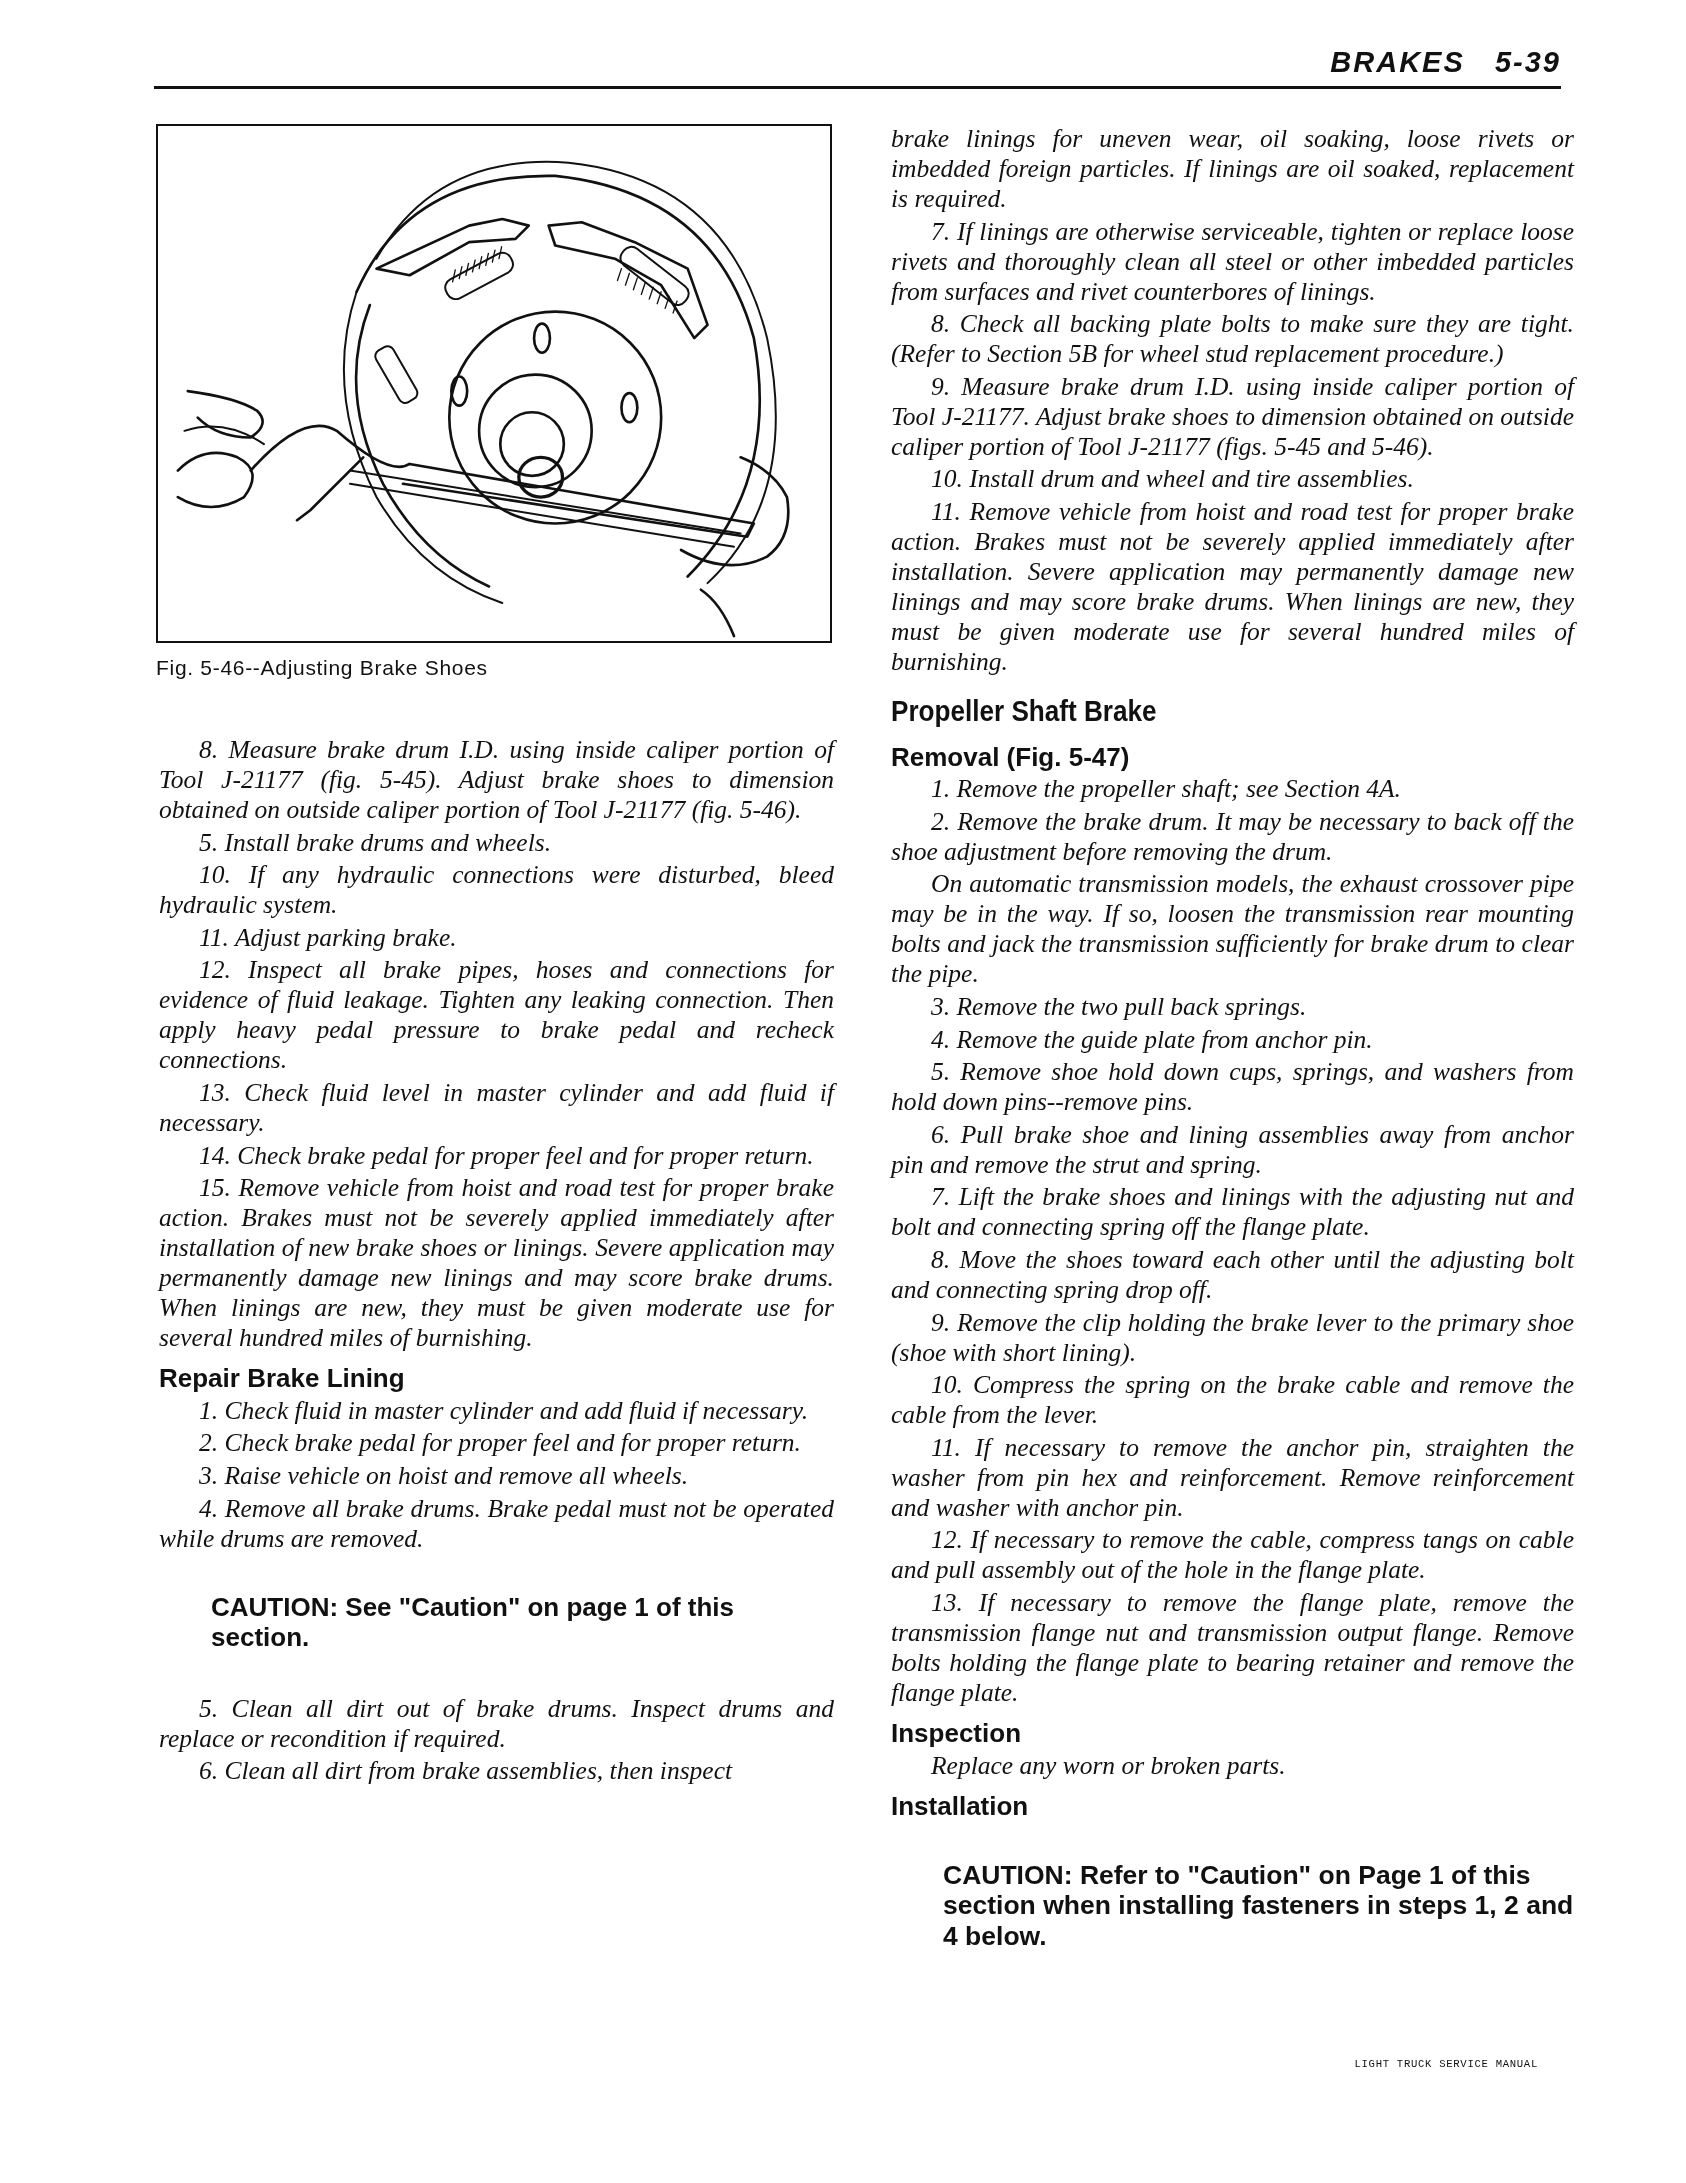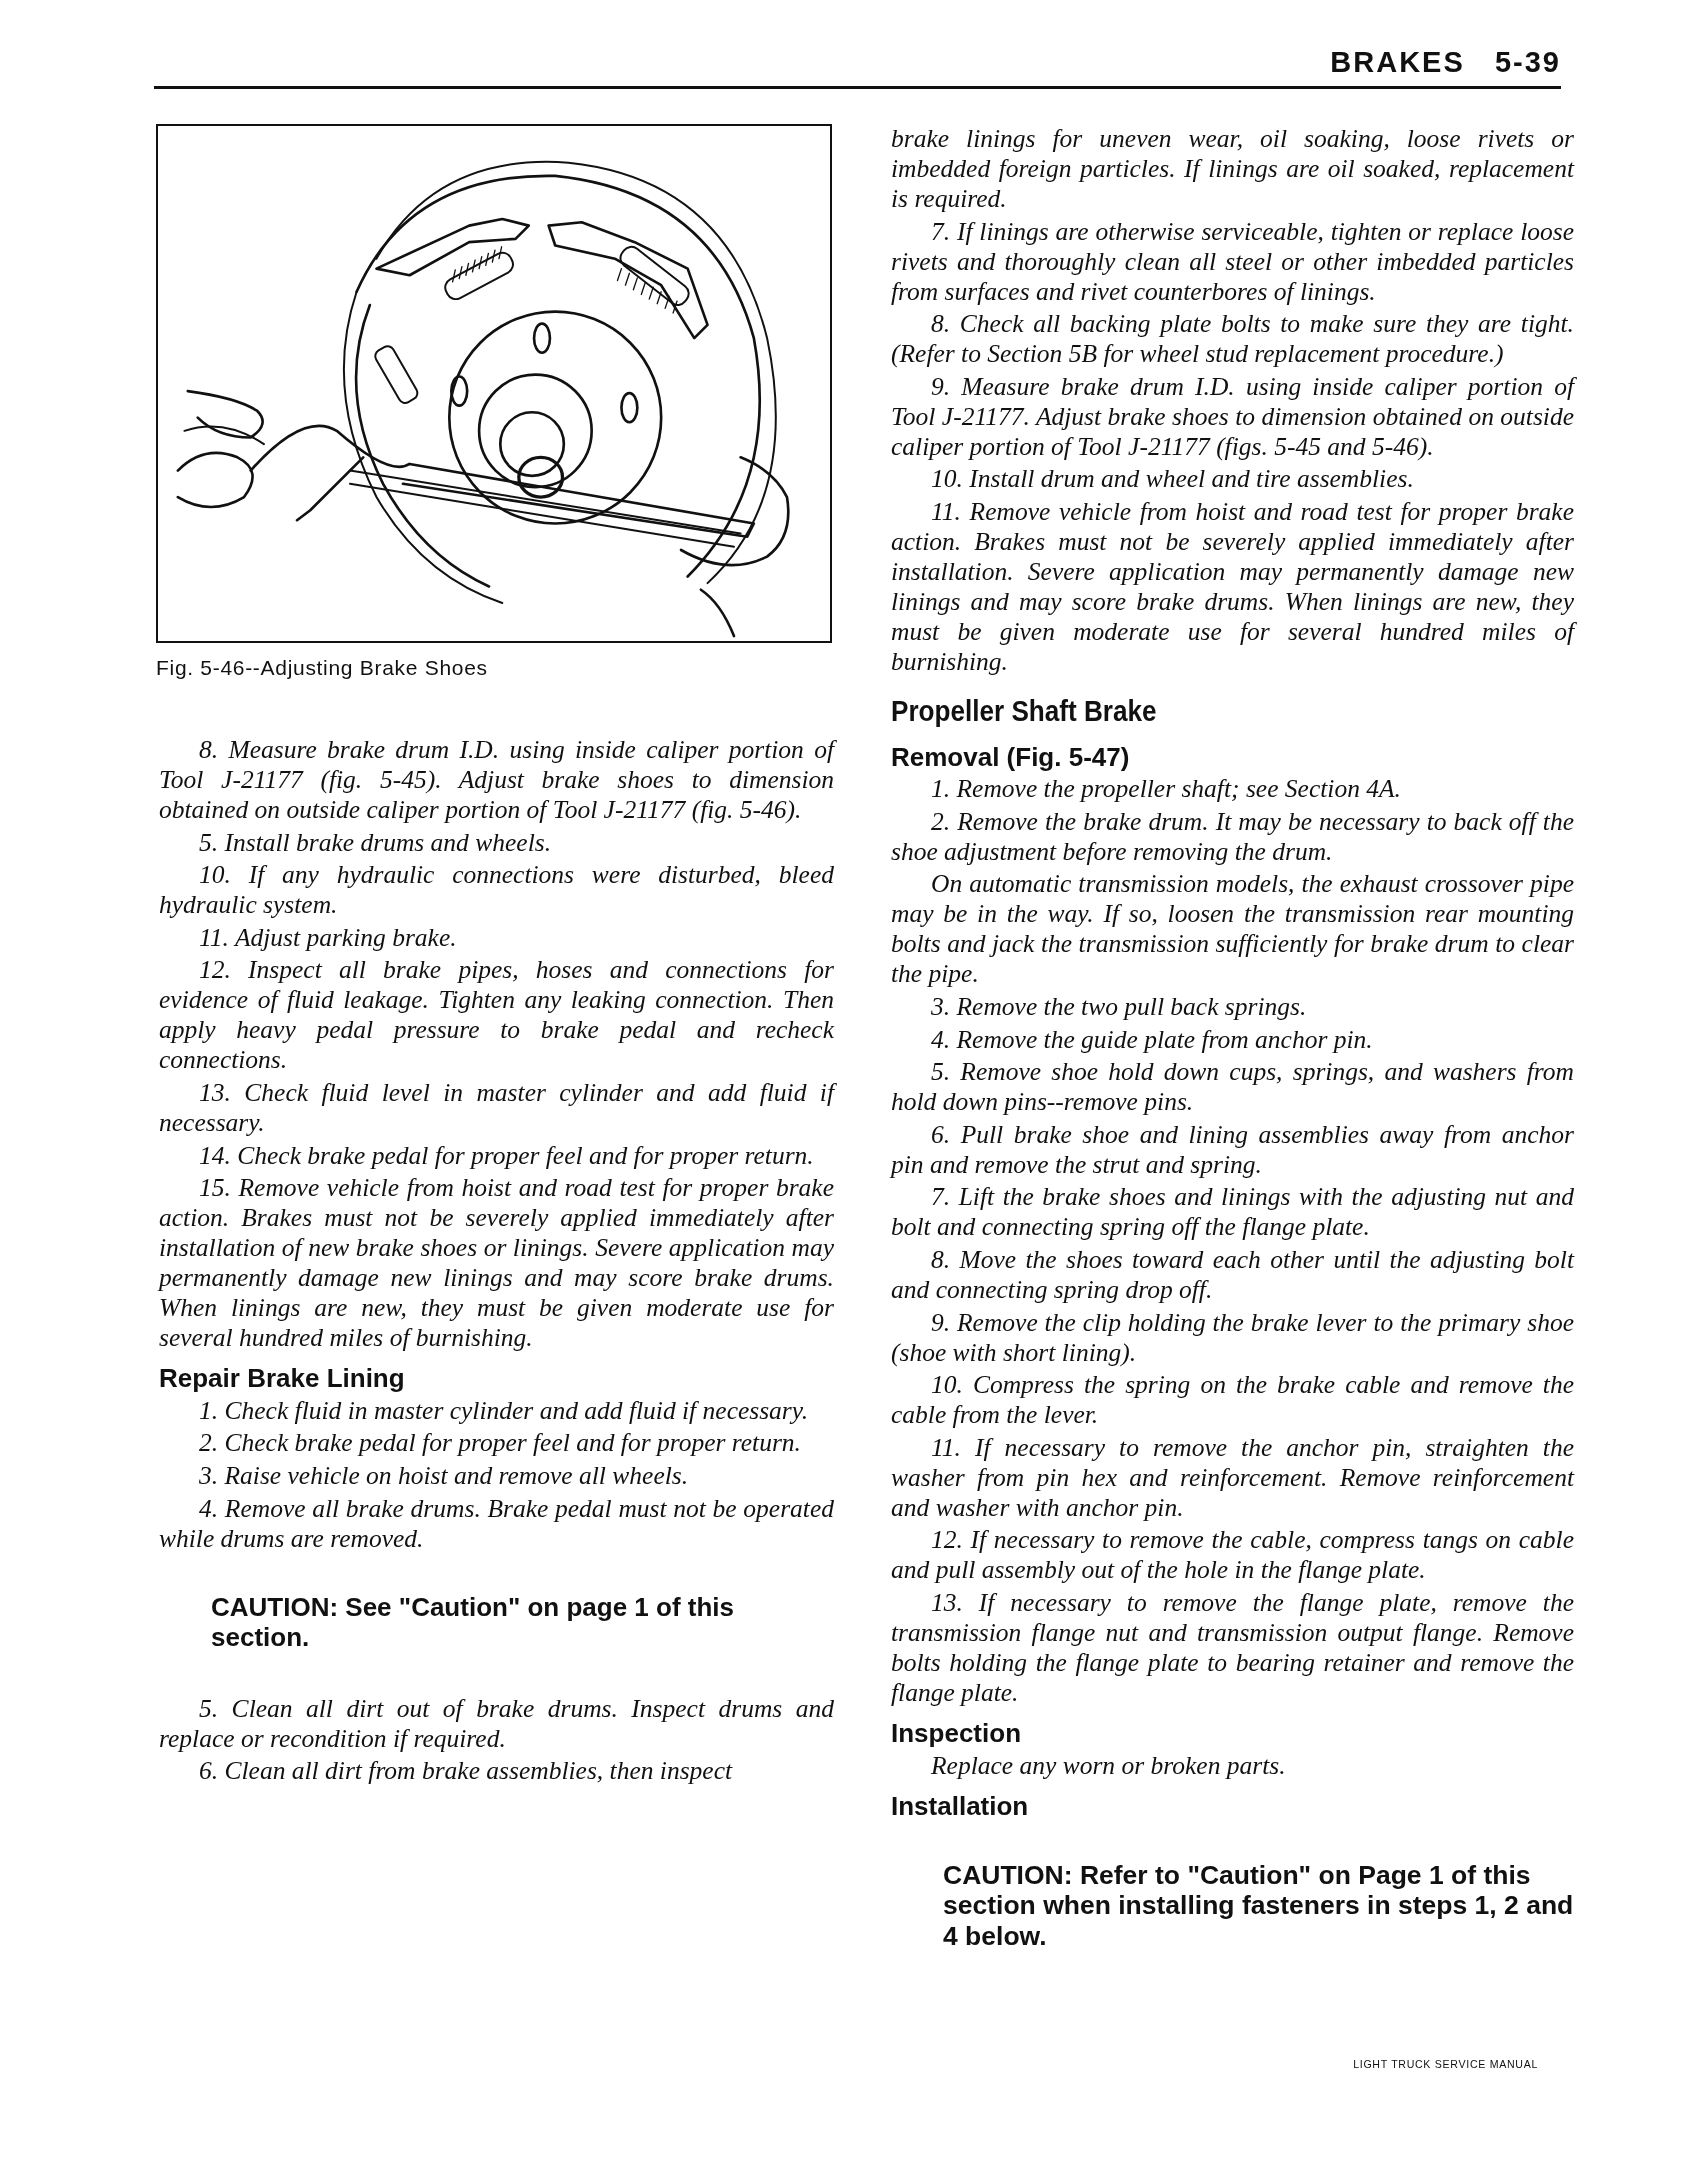--- a/index.html
+++ b/index.html
@@ -1,32 +1,32 @@
 <!DOCTYPE html>
 <html style="font-size:10.6px"><head>
   <meta charset="utf-8">
   <style>
     html, body { margin: 0; padding: 0; background: #ffffff; }
     body { width: 1687px; height: 2183px; position: relative; overflow: hidden; color: #111; }
     .header { position: absolute; left: 154px; top: 46px; width: 1407px; height: 46px; }
-    .header-text { position: absolute; right: 0; top: 0; font-family: "Liberation Sans", sans-serif; font-weight: bold; font-size: 29px; letter-spacing: 2px; white-space: pre; }
+    .header-text { position: absolute; right: 0; top: 0; font-family: "Liberation Sans", sans-serif; font-weight: bold; font-size: 29px; letter-spacing: 2px; white-space: pre; font-style: italic; }
     .header-rule { position: absolute; left: 0; top: 40px; width: 100%; height: 3.3px; background: #111; }
     .col { position: absolute; font-family: "Liberation Serif", serif; font-size: 25.5px; line-height: 30px; text-align: justify; }
     .col-left { left: 159px; top: 735px; width: 675px; }
     .col-right { left: 891px; top: 124px; width: 683px; }
     .p { margin: 0 0 2.6px 0; text-indent: 40px; font-style: italic; }
     .p.noindent { text-indent: 0; }
     .h2 { font-family: "Liberation Sans", sans-serif; font-weight: bold; font-size: 29px; line-height: 36px; margin: 16px 0 12px 0; transform: scaleX(0.9); transform-origin: left; }
     .h3 { font-family: "Liberation Sans", sans-serif; font-weight: bold; font-size: 26px; line-height: 32px; margin: 9.3px 0 1.3px 0; }
     .caution { font-family: "Liberation Sans", sans-serif; font-weight: bold; font-size: 26px; line-height: 30.5px; text-align: left; margin: 38px 0 41px 52px; }
     .caution.right { margin: 38px 0 26.5px 52px; font-size: 26.5px; }
     .figure { position: absolute; left: 156px; top: 124px; width: 672px; height: 515px; border: 2.6px solid #111; }
     .figure svg { width: 100%; height: 100%; }
     .caption { position: absolute; left: 156px; top: 656px; width: 677px; text-align: left; font-family: "Liberation Sans", sans-serif; font-size: 21px; letter-spacing: 0.7px; }
-    .footer { position: absolute; right: 149px; top: 2058px; font-family: Liberation Sans, sans-serif; font-size: 10.6px; letter-spacing: 0.7px; }
+    .footer { position: absolute; right: 149px; top: 2058px; font-family: Liberation Mono, monospace; font-size: 10.6px; letter-spacing: 0.7px; }
   </style>
 </head>
 <body>
 
 <div class="header">
   <div class="header-text">BRAKES   5-39</div>
   <div class="header-rule"></div>
 </div>
 
 <div class="figure">

